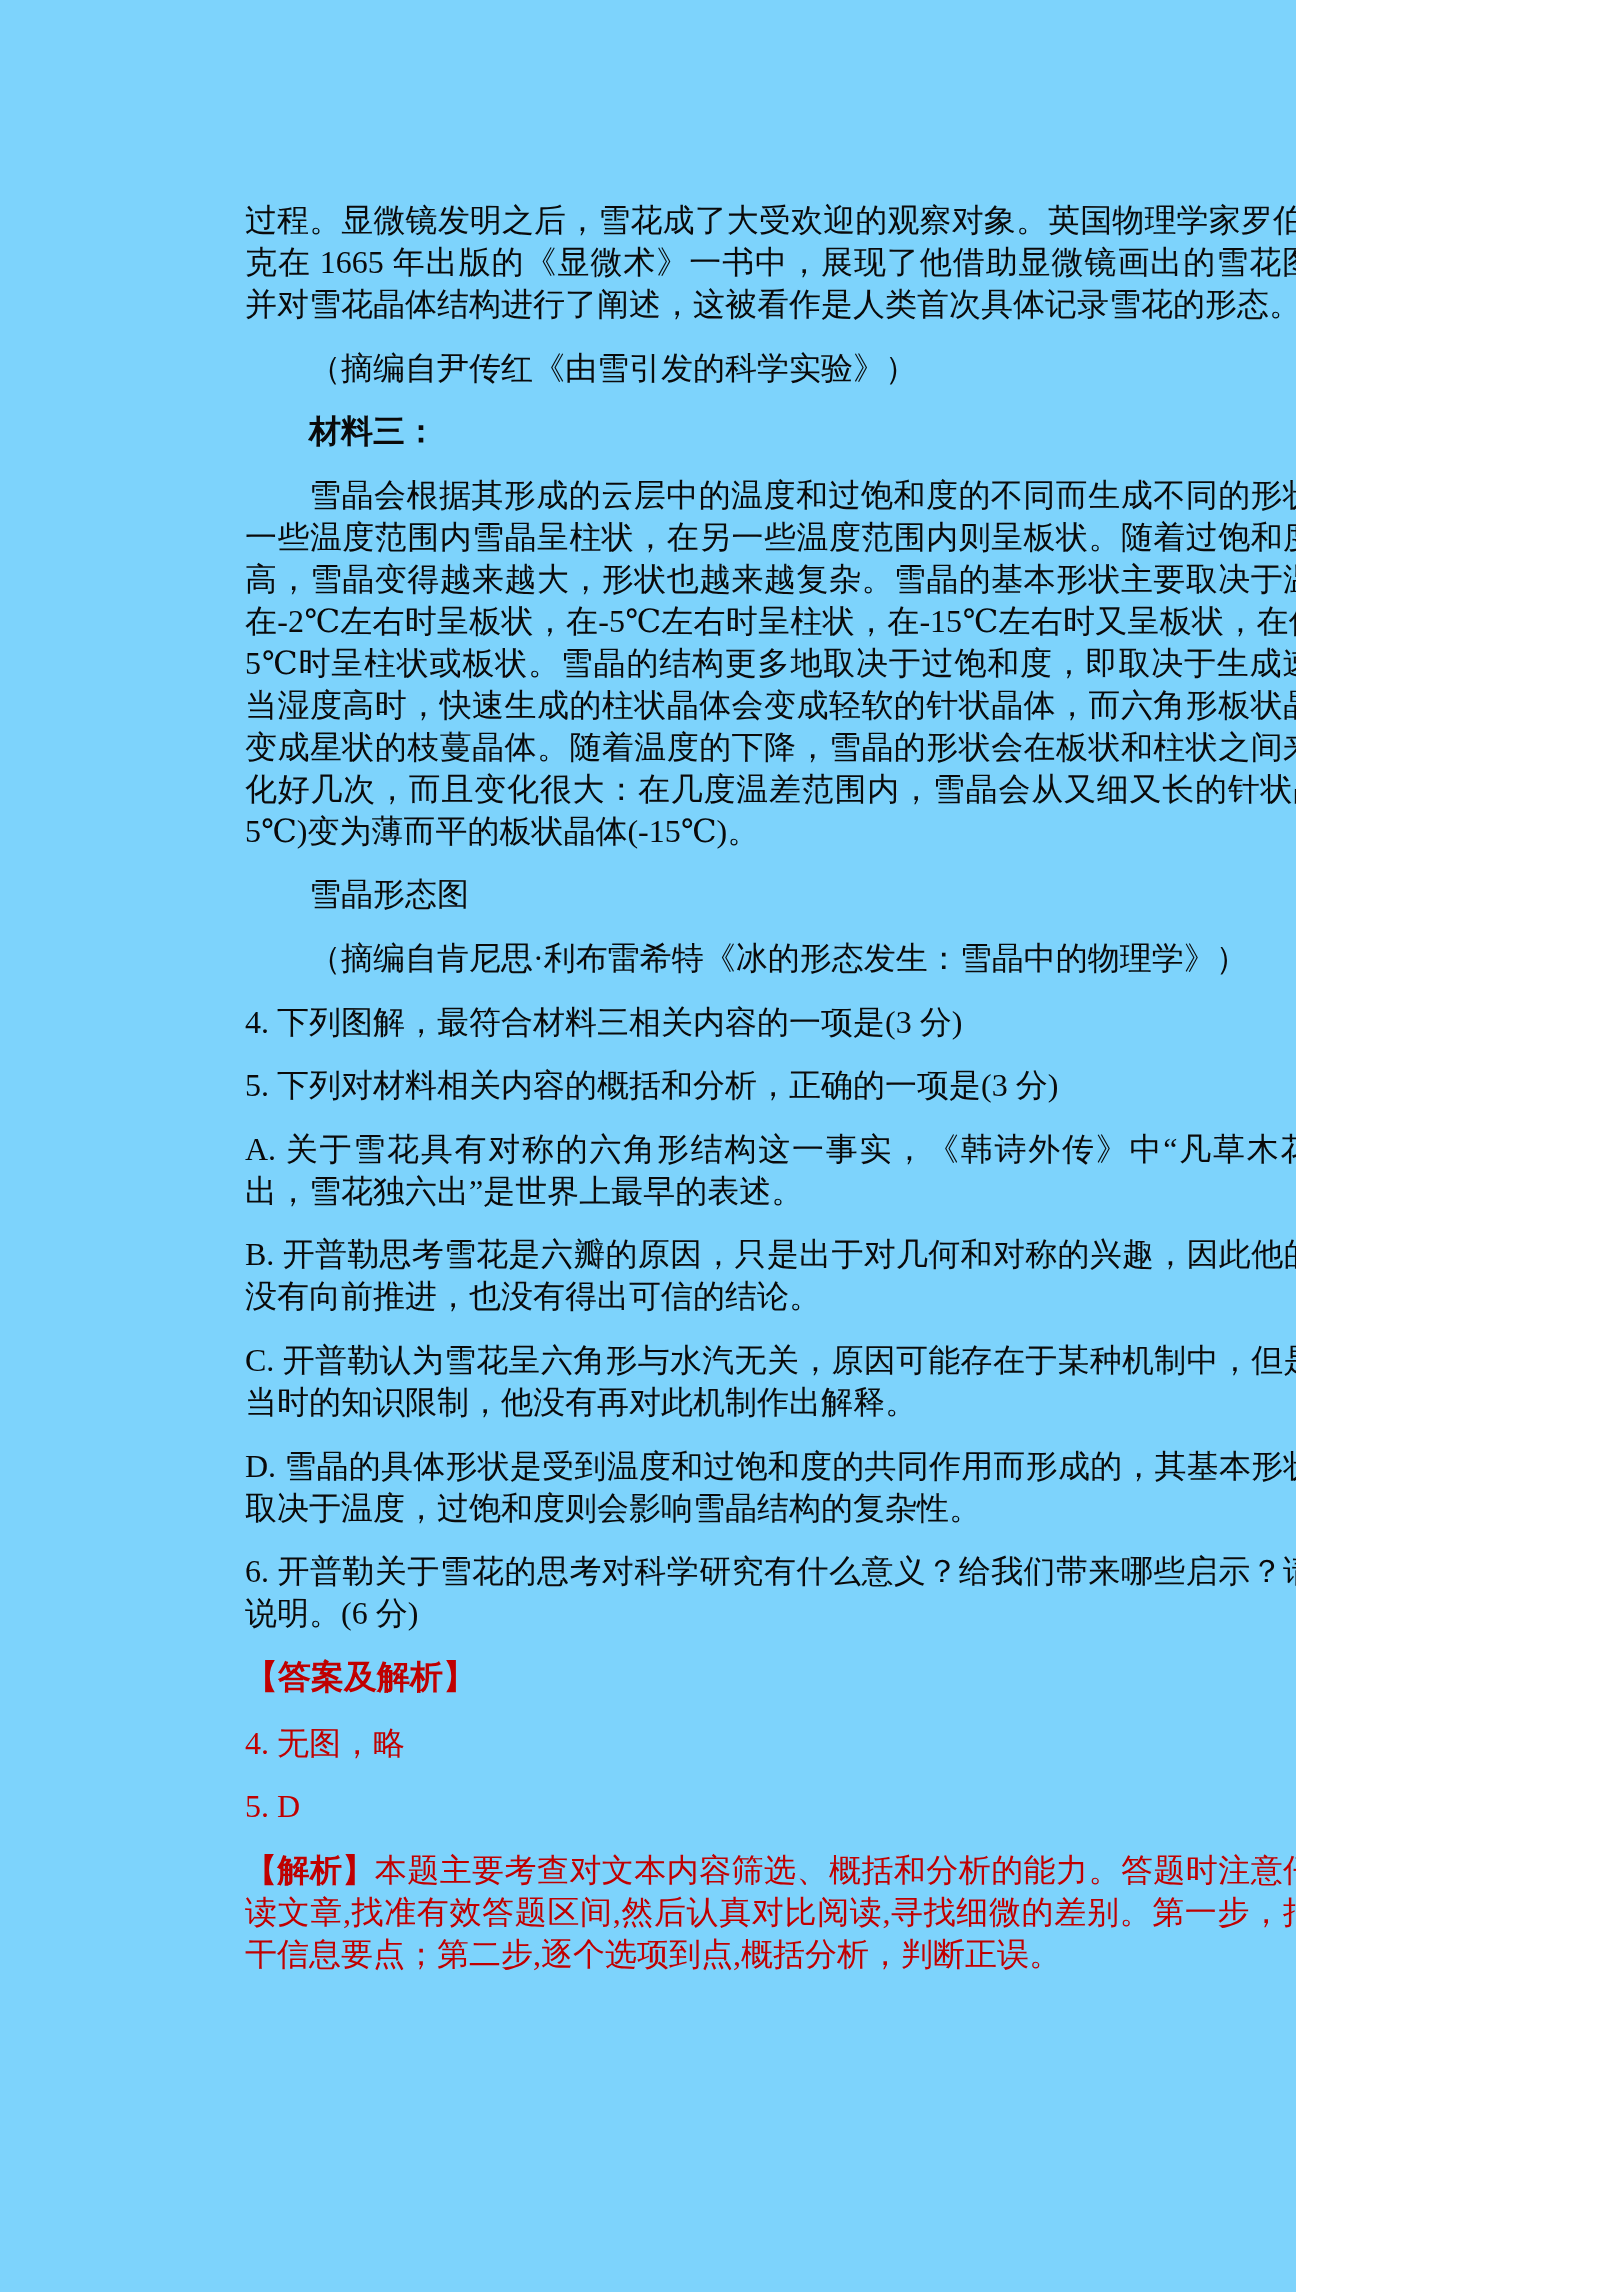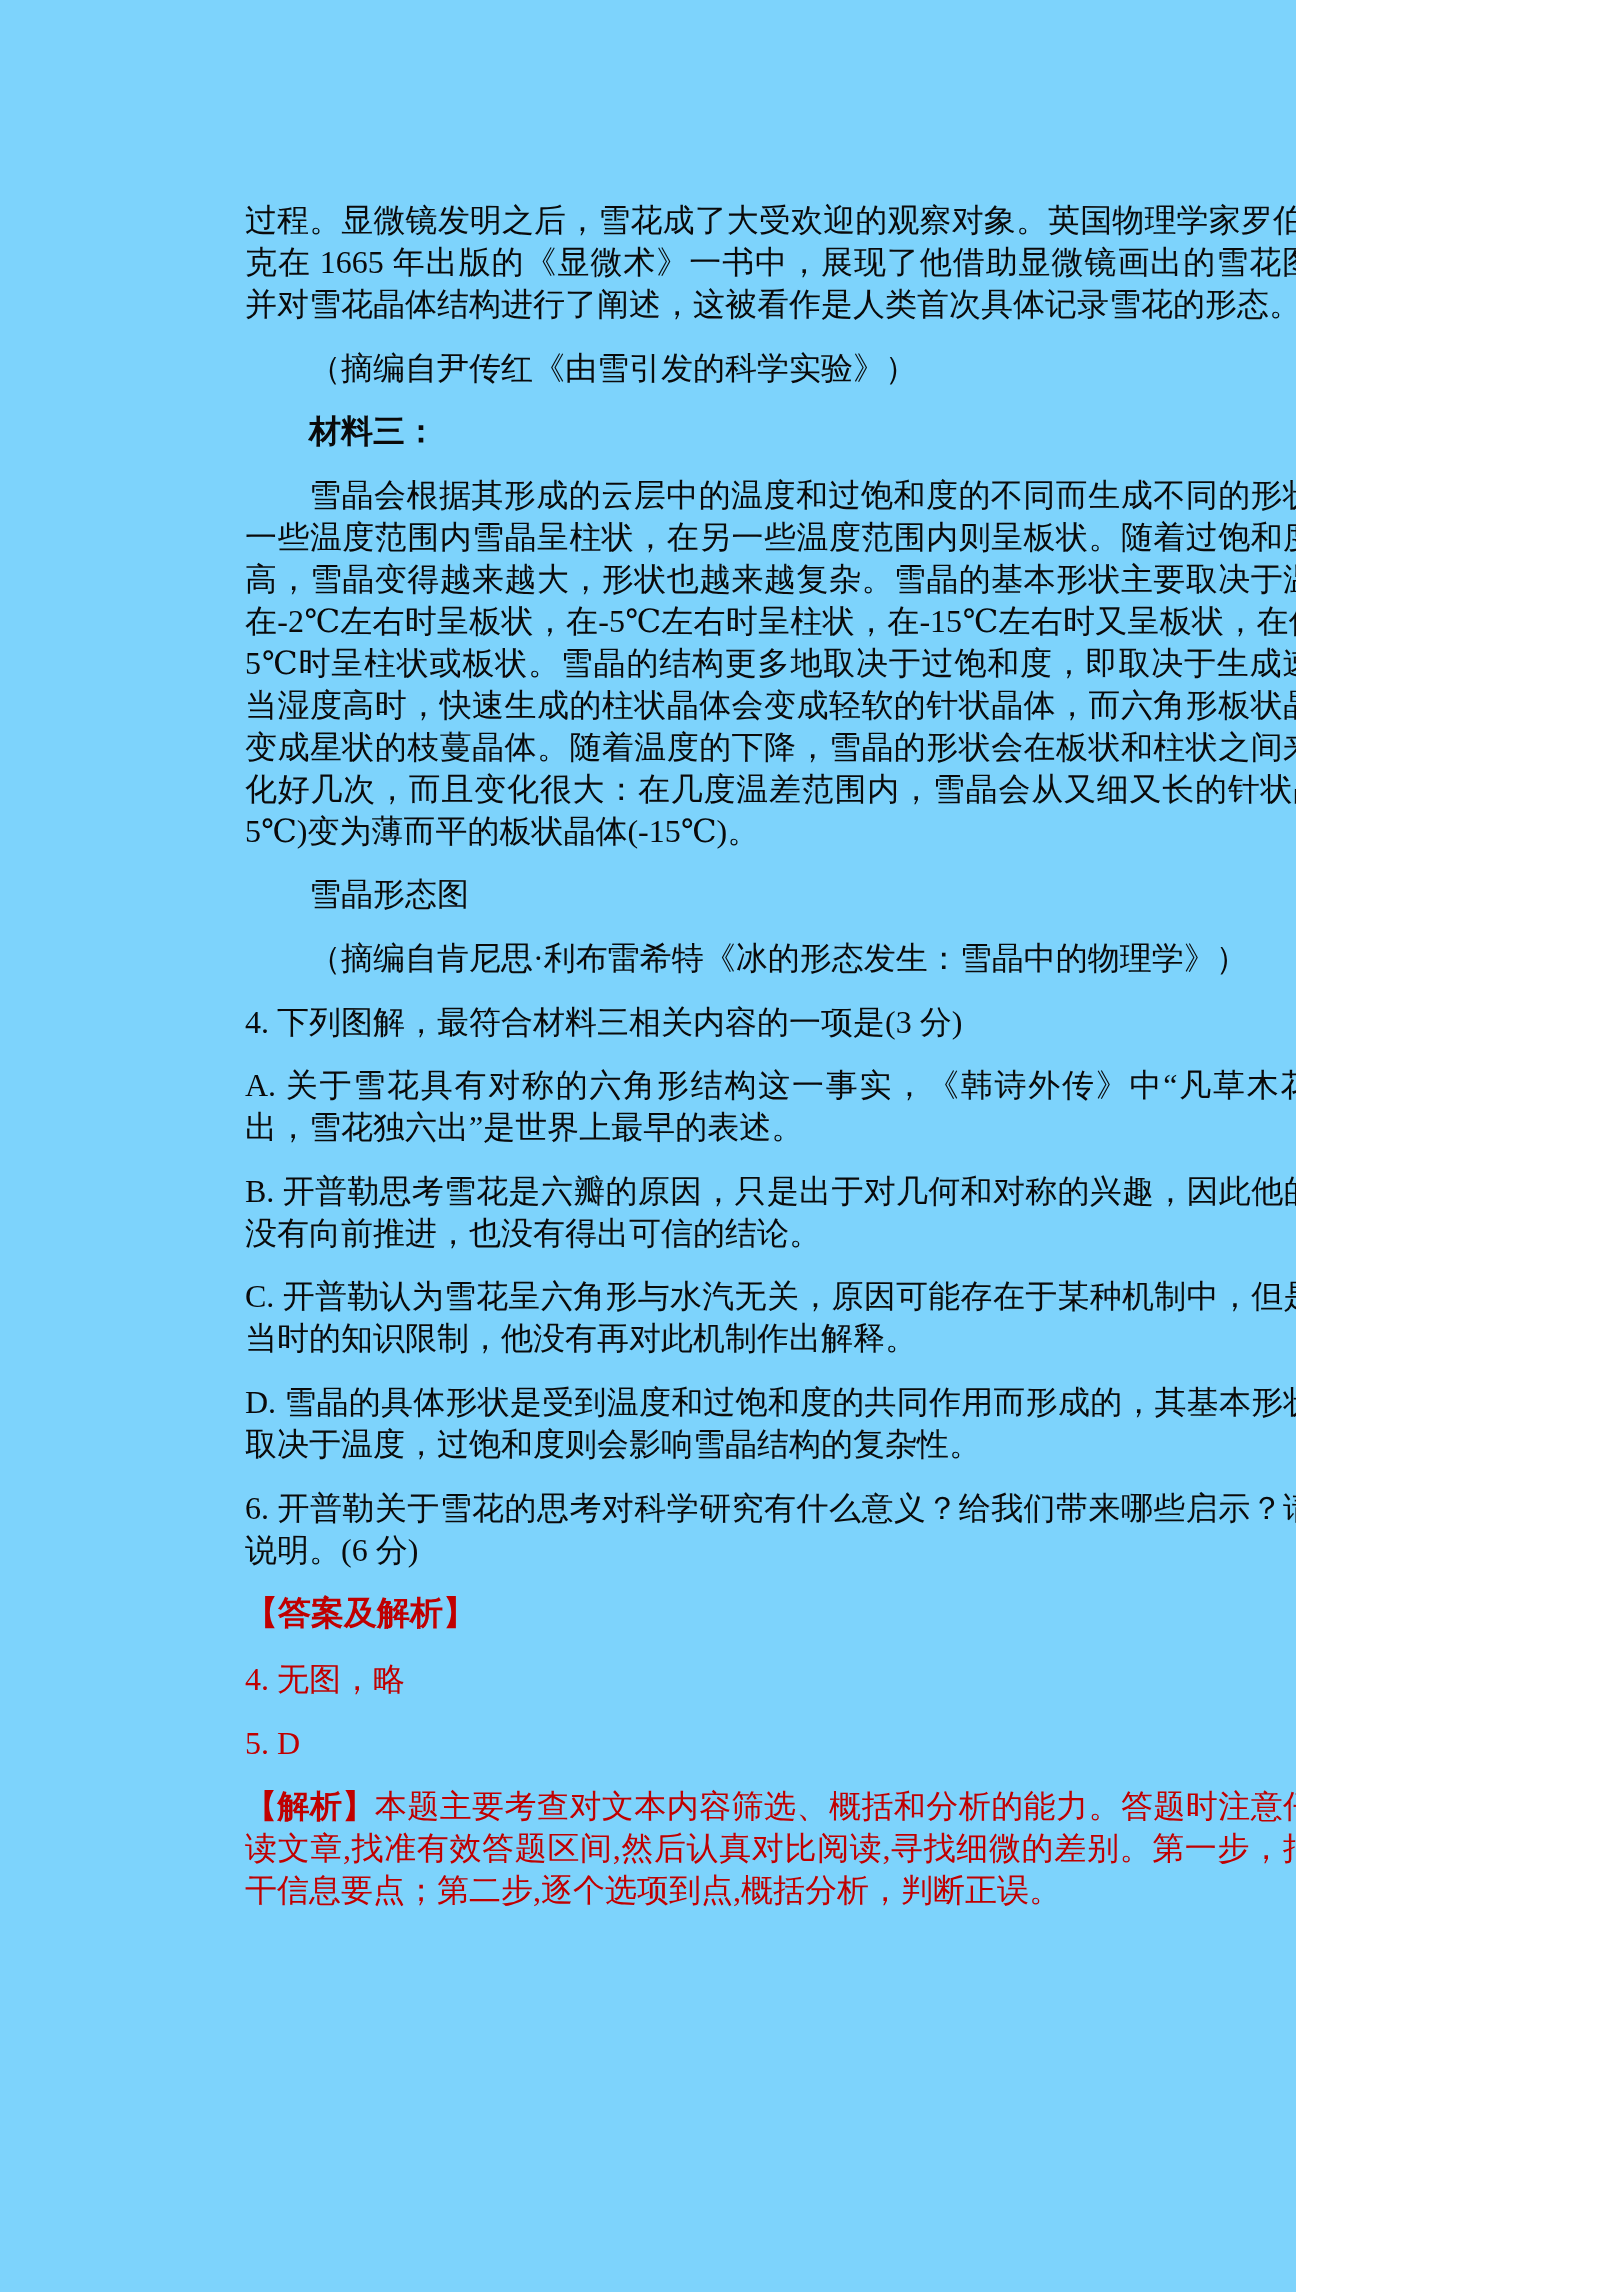--- a/index.html
+++ b/index.html
@@ -51,20 +51,21 @@
     <p class="para indent bold">材料三：</p>
 
     <p class="para indent">雪晶会根据其形成的云层中的温度和过饱和度的不同而生成不同的形状，在一些温度范围内雪晶呈柱状，在另一些温度范围内则呈板状。随着过饱和度的升高，雪晶变得越来越大，形状也越来越复杂。雪晶的基本形状主要取决于温度：在-2℃左右时呈板状，在-5℃左右时呈柱状，在-15℃左右时又呈板状，在低于-25℃时呈柱状或板状。雪晶的结构更多地取决于过饱和度，即取决于生成速度：当湿度高时，快速生成的柱状晶体会变成轻软的针状晶体，而六角形板状晶体会变成星状的枝蔓晶体。随着温度的下降，雪晶的形状会在板状和柱状之间来回变化好几次，而且变化很大：在几度温差范围内，雪晶会从又细又长的针状晶体(-5℃)变为薄而平的板状晶体(-15℃)。</p>
 
     <p class="para indent">雪晶形态图</p>
 
     <p class="para indent">（摘编自肯尼思·利布雷希特《冰的形态发生：雪晶中的物理学》）</p>
 
     <p class="para q4-gap">4. 下列图解，最符合材料三相关内容的一项是(3 分)</p>
 
+    <p class="para">5. 下列对材料相关内容的概括和分析，正确的一项是(3 分)</p>
 
     <p class="para">A. 关于雪花具有对称的六角形结构这一事实，《韩诗外传》中“凡草木花多五出，雪花独六出”是世界上最早的表述。</p>
 
     <p class="para">B. 开普勒思考雪花是六瓣的原因，只是出于对几何和对称的兴趣，因此他的研究没有向前推进，也没有得出可信的结论。</p>
 
     <p class="para">C. 开普勒认为雪花呈六角形与水汽无关，原因可能存在于某种机制中，但是受到当时的知识限制，他没有再对此机制作出解释。</p>
 
     <p class="para">D. 雪晶的具体形状是受到温度和过饱和度的共同作用而形成的，其基本形状主要取决于温度，过饱和度则会影响雪晶结构的复杂性。</p>
 
     <p class="para">6. 开普勒关于雪花的思考对科学研究有什么意义？给我们带来哪些启示？请简要说明。(6 分)</p>

